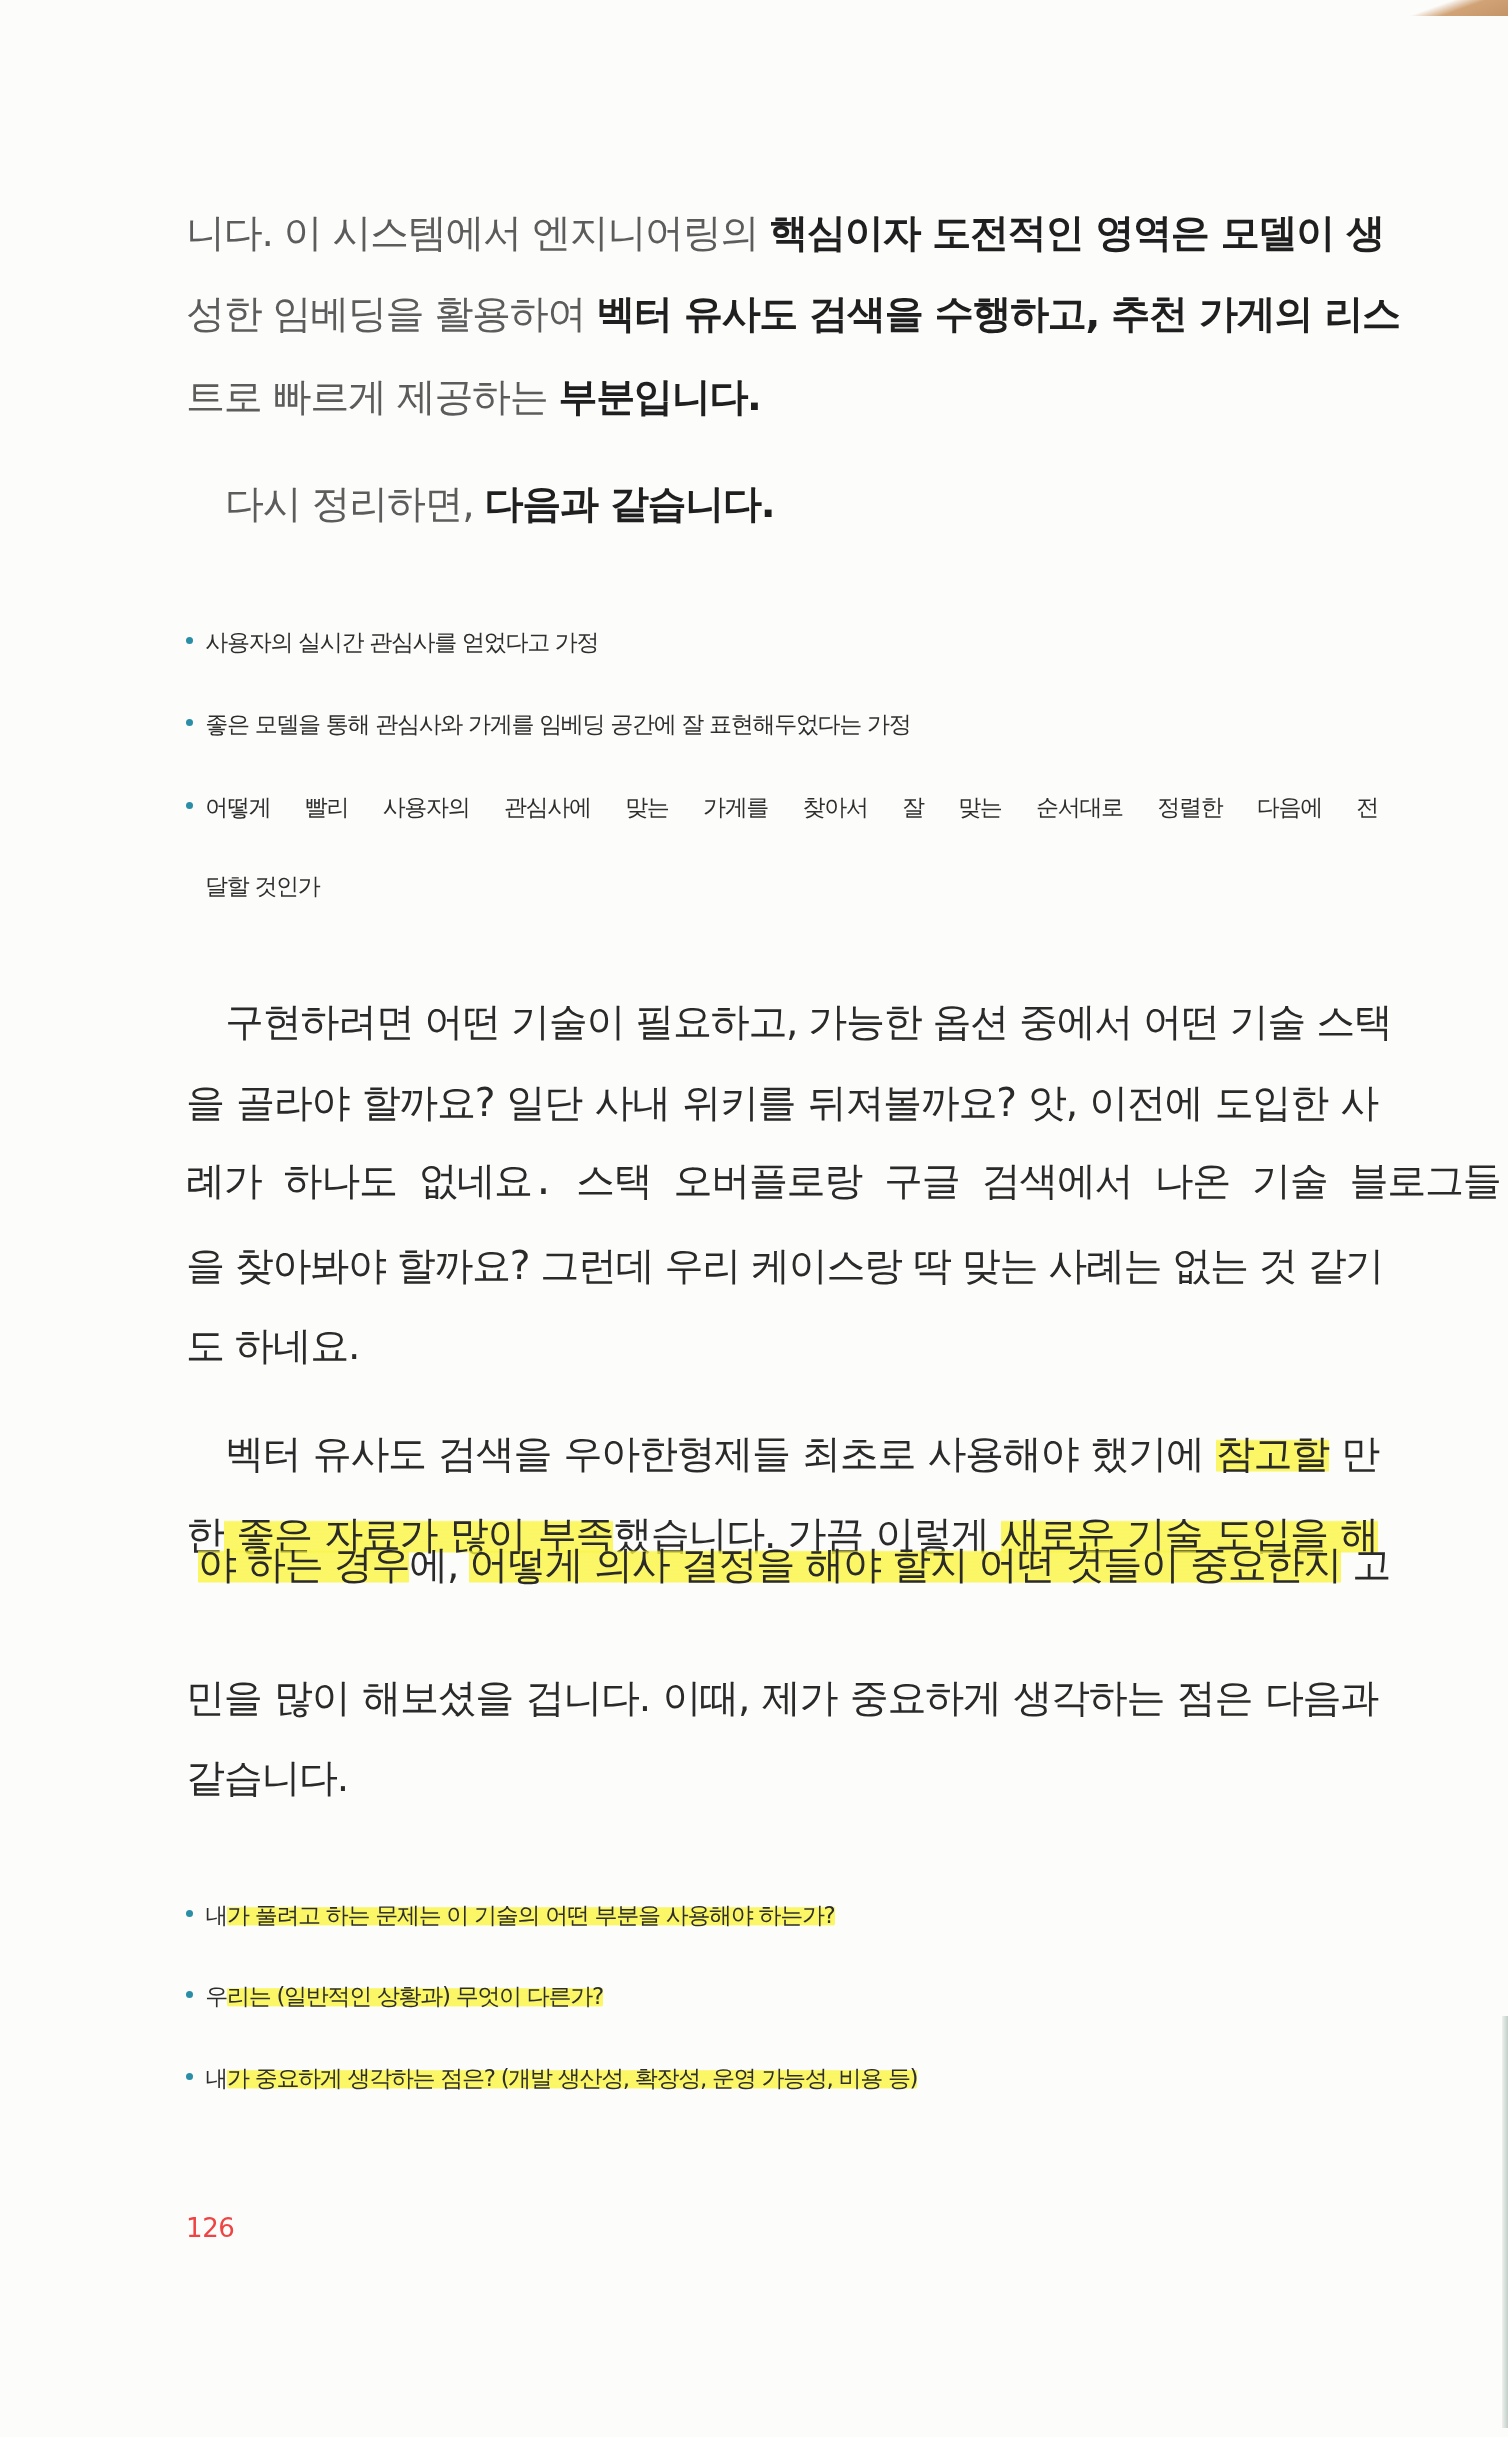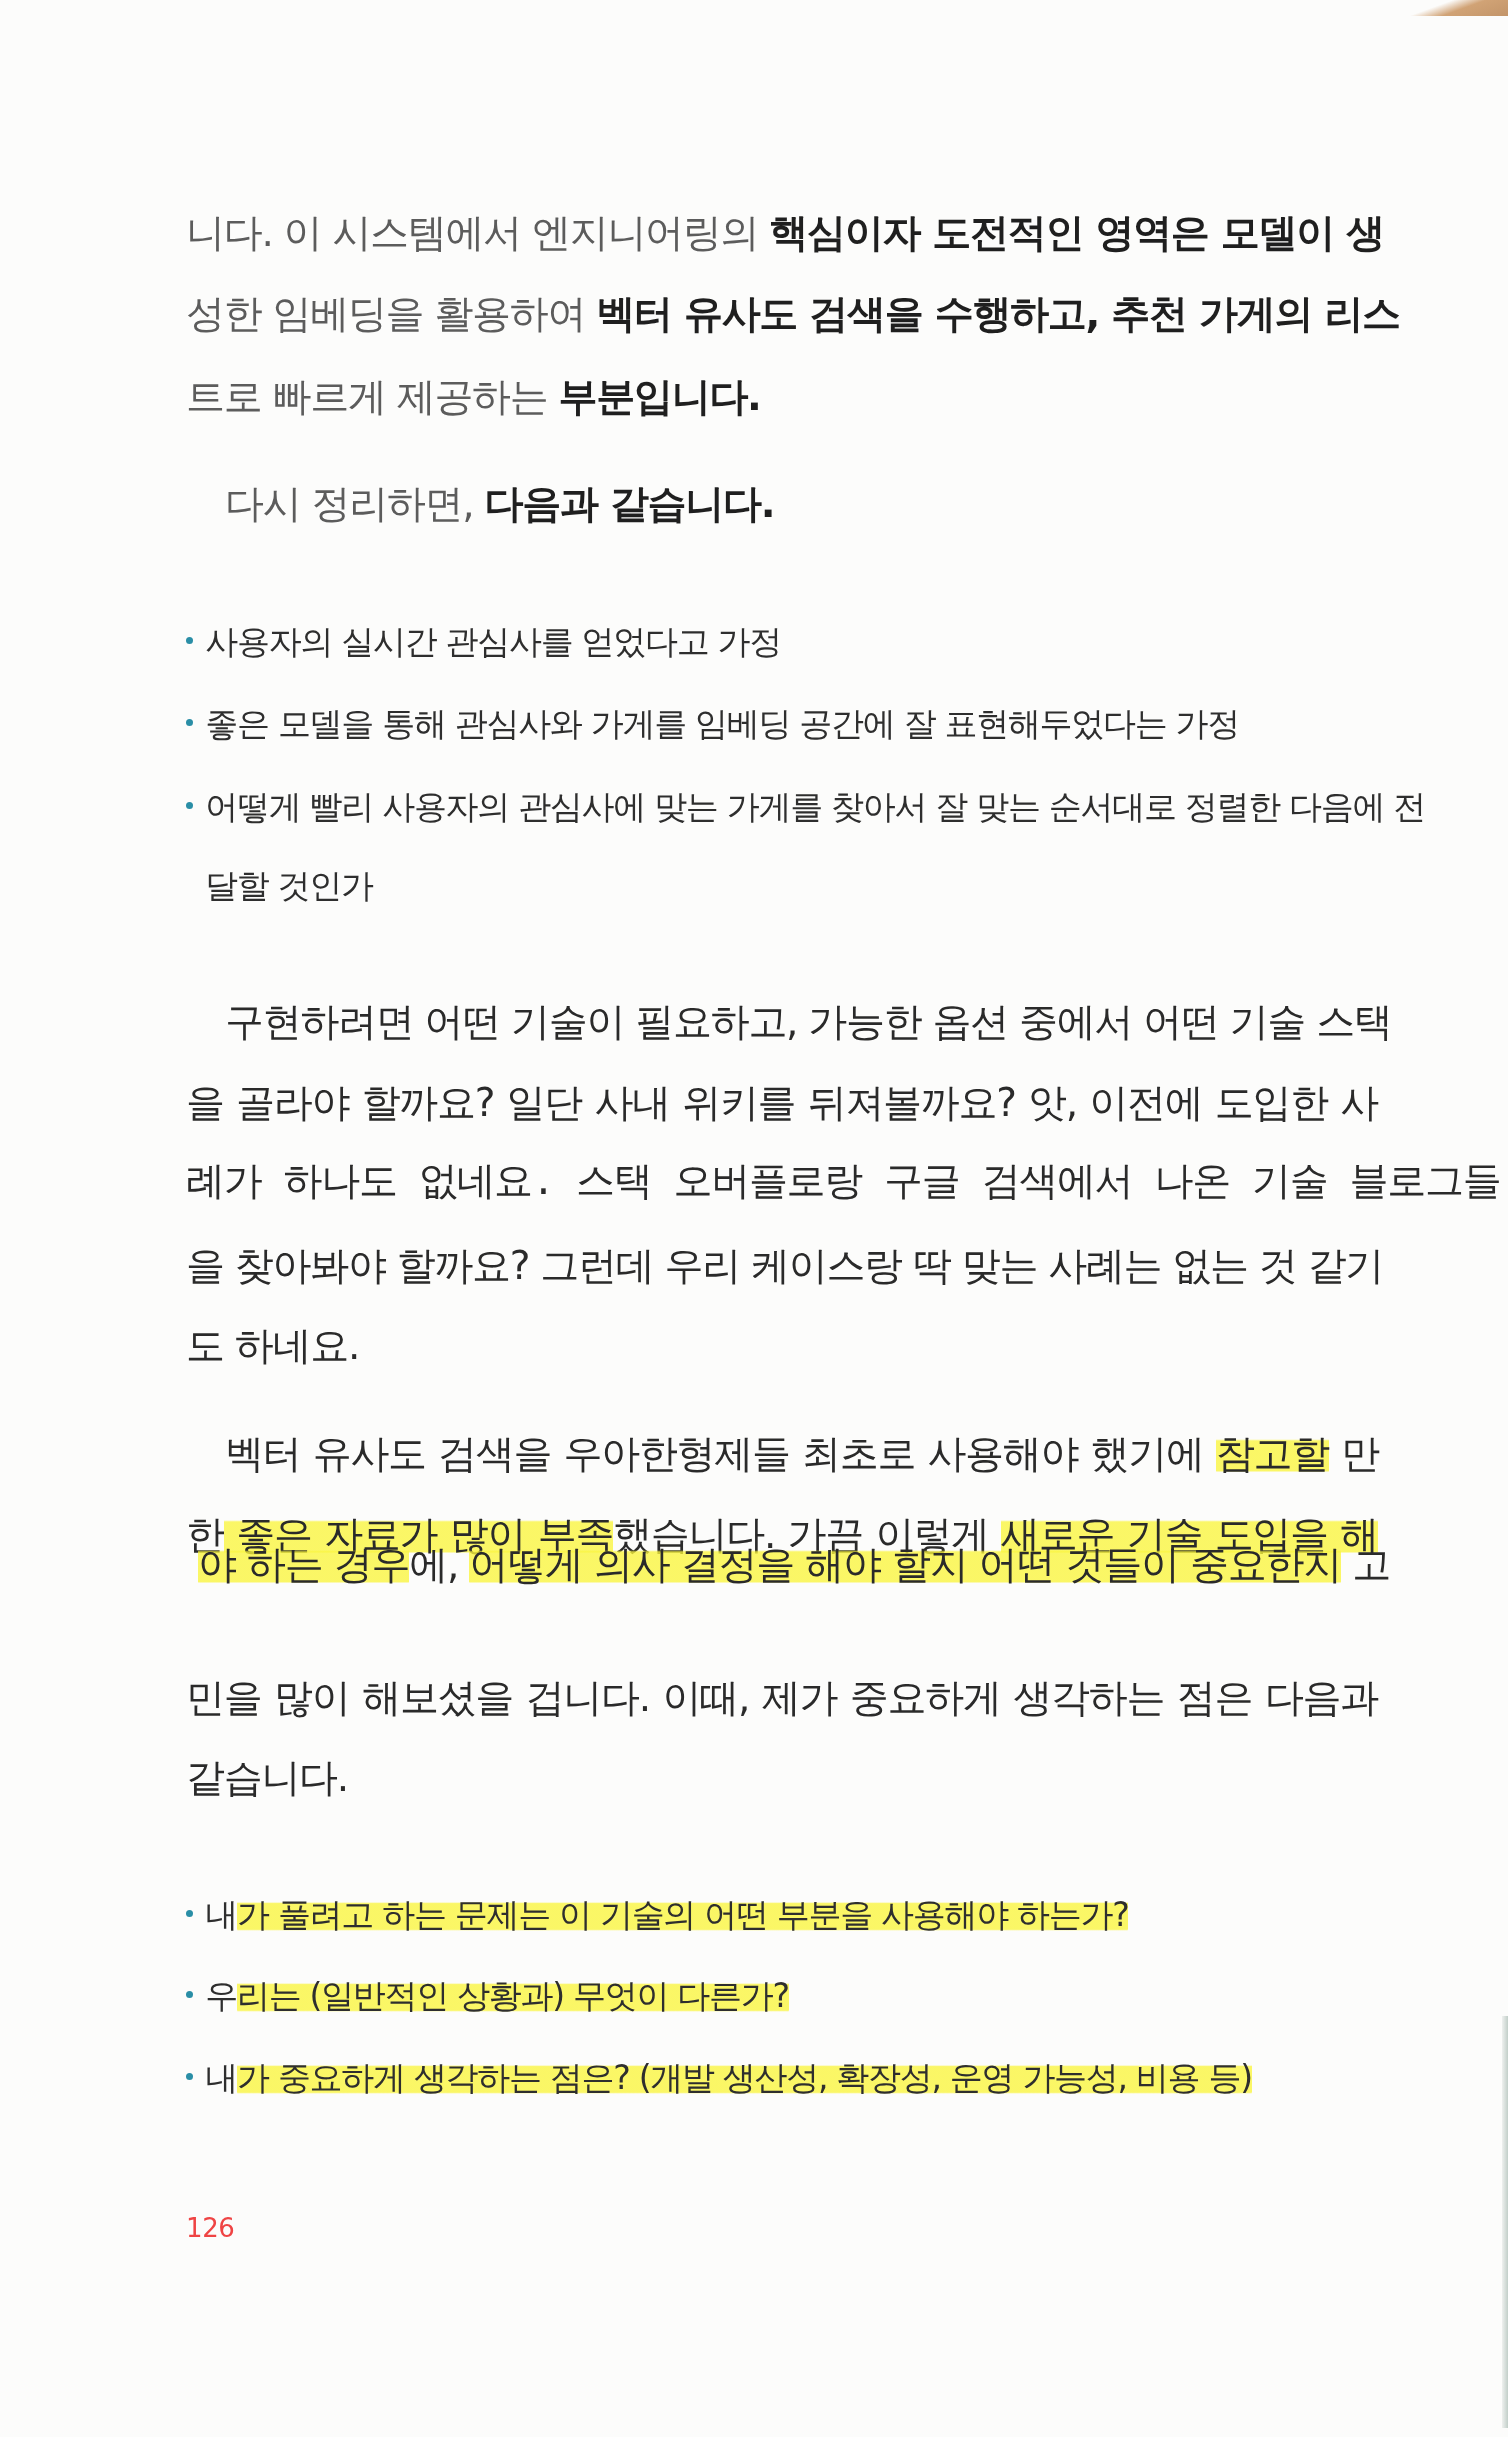--- a/index.html
+++ b/index.html
@@ -56,21 +56,21 @@
     text-align: justify;
     text-align-last: justify;
   }
   .line .light { color: #5c5c5c; }
   .line .bold { font-weight: bold; color: #1f1f1f; }
   .indent { padding-left: 39px; }
   .bullet-line {
     position: absolute;
     left: 0;
     white-space: nowrap;
-    font-size: 33px;
+    font-size: 23px;
     line-height: 44px;
     letter-spacing: -1.3px;
     color: #2e2e2e;
   }
   .bullet-line.justify {
     width: 1192px;
     text-align: justify;
     text-align-last: justify;
   }
   .bullet-dot {

